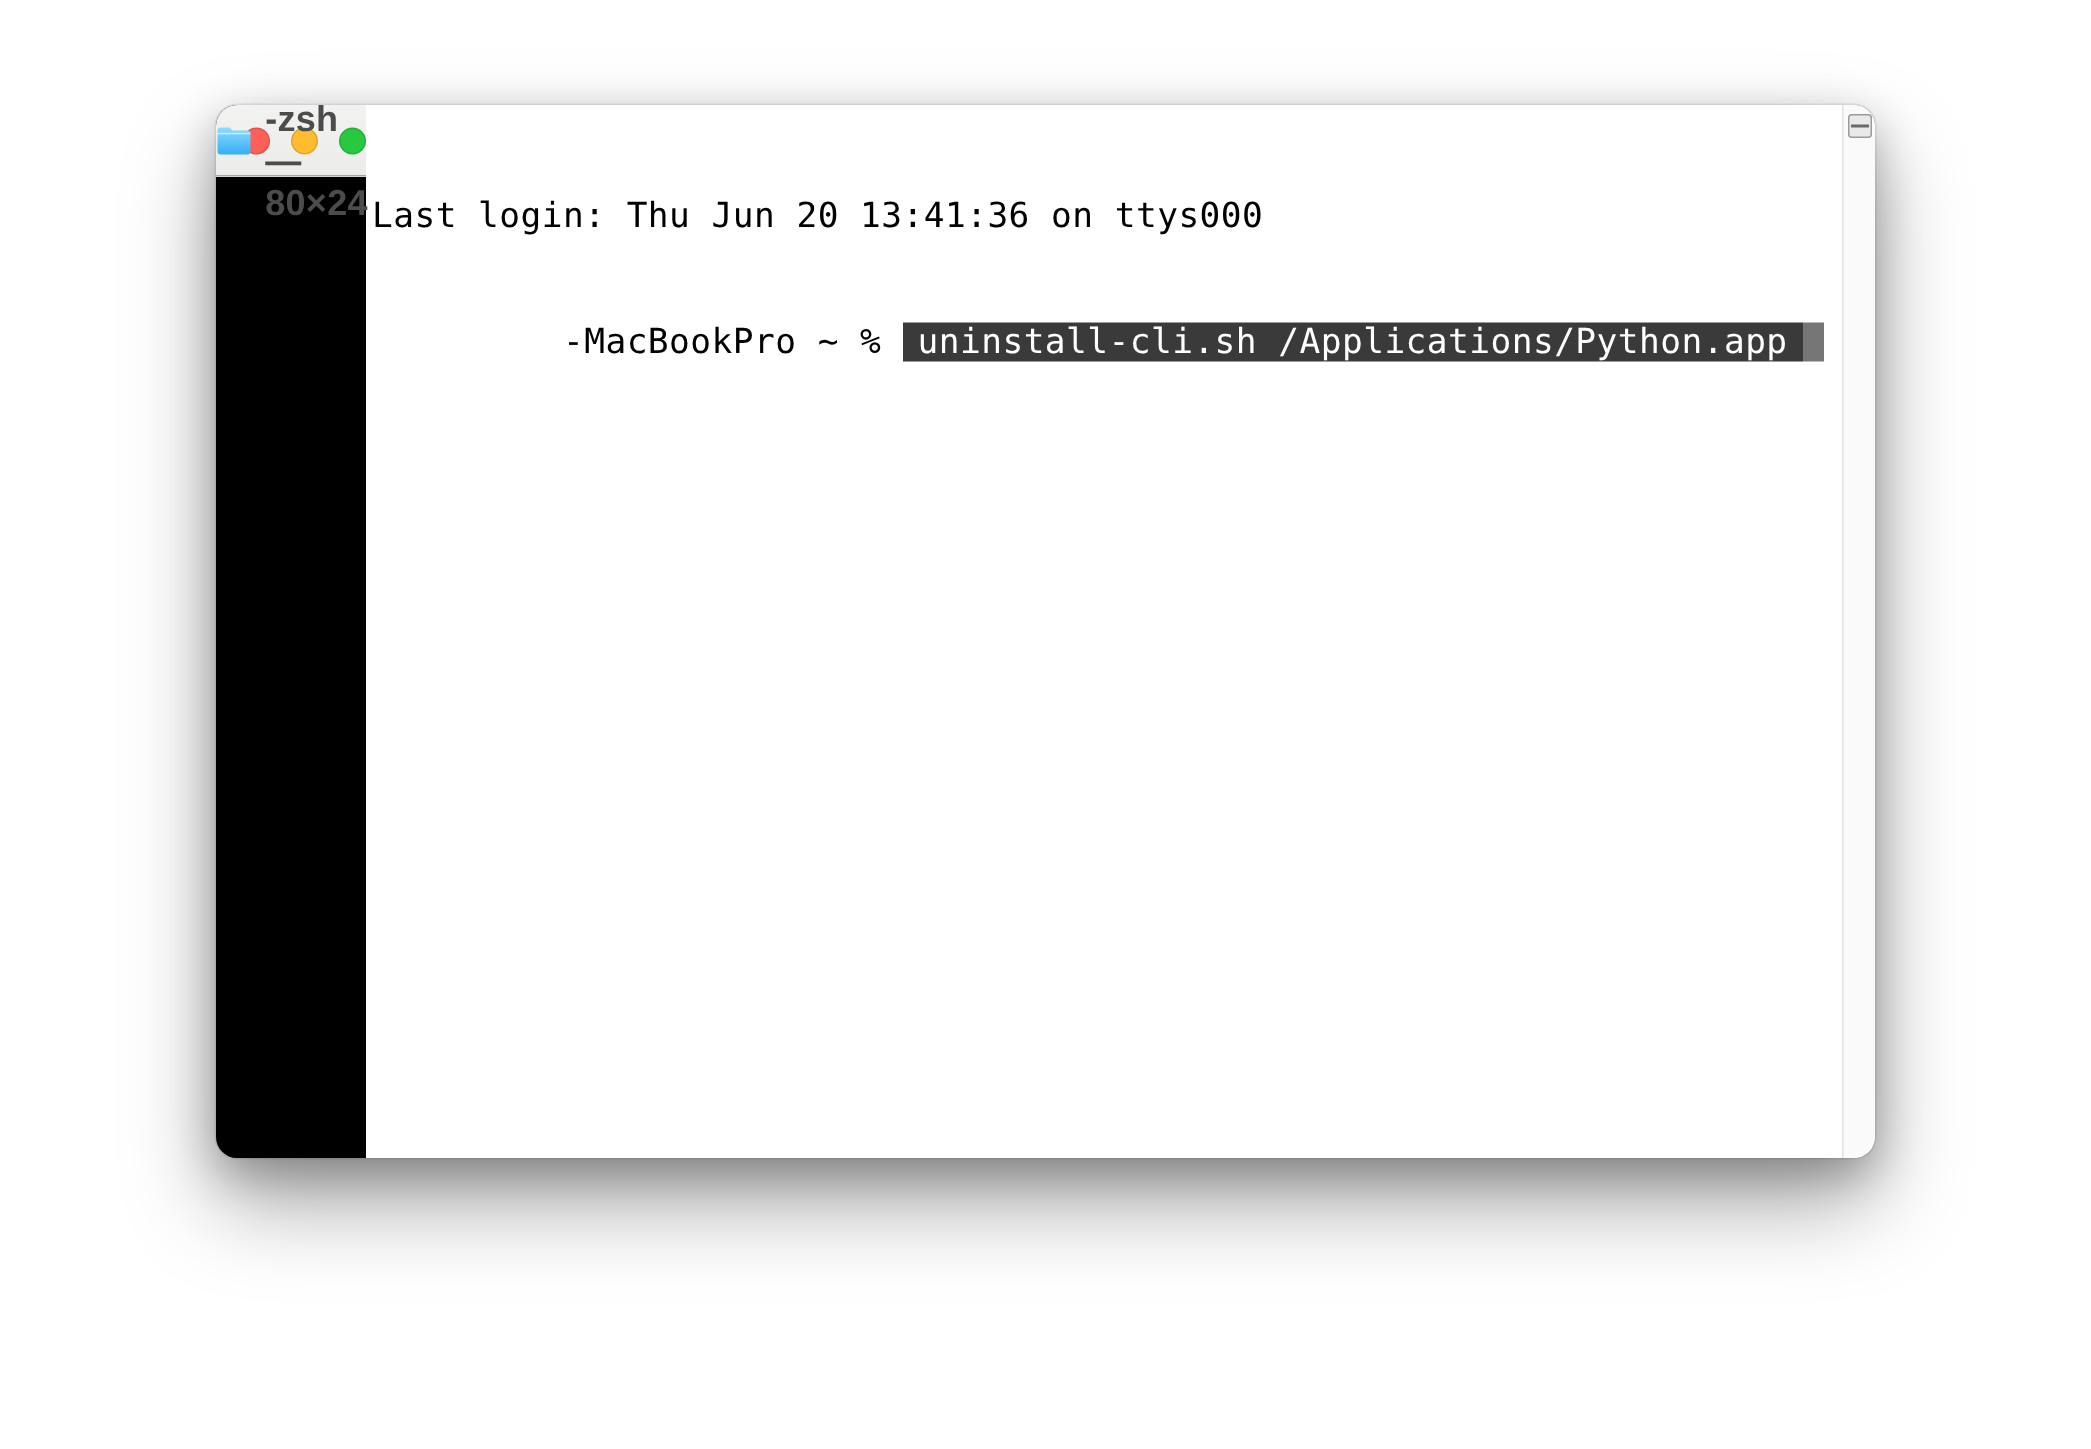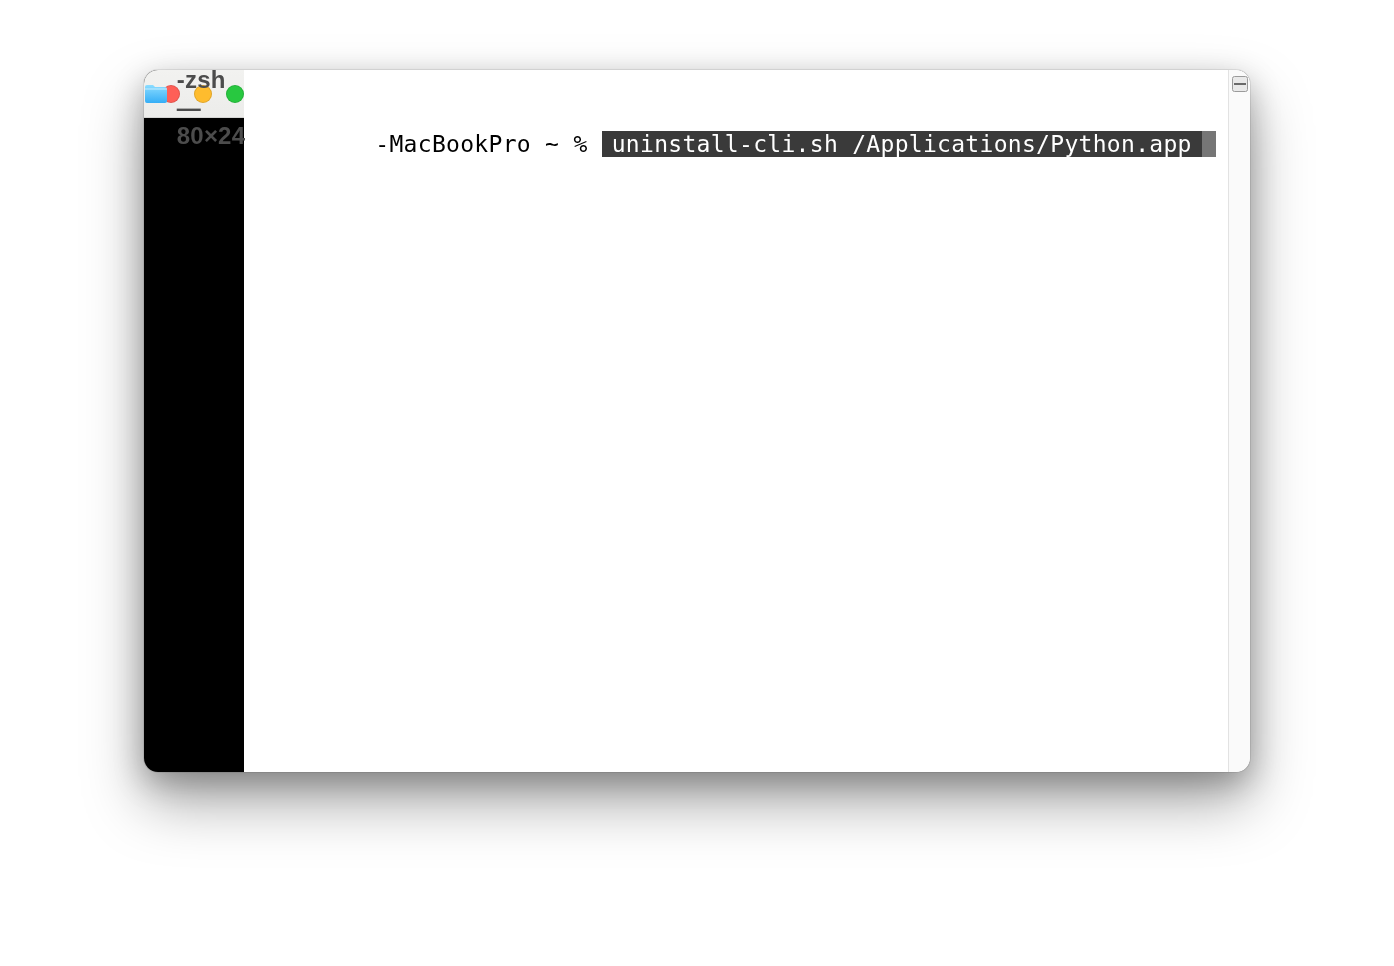--- a/index.html
+++ b/index.html
@@ -140,20 +140,21 @@
           <path d="M2 4 a2 2 0 0 1 2 -2 h6 l2 2 h10 a2 2 0 0 1 2 2 v12 a2 2 0 0 1 -2 2 H4 a2 2 0 0 1 -2 -2 Z" fill="url(#fg)"></path>
           <path d="M2 6 h22" stroke="#ffffff" stroke-opacity="0.6" stroke-width="1"></path>
         </svg>
       </span>
       <span class="title-text">ye — -zsh — 80×24</span>
     </div>
   </div>
 
   <div class="body-area">
     <div class="terminal">
+      <div class="line"><span>Last login: Thu Jun 20 13:41:36 on ttys000</span></div>
       <div class="line"><span>         -MacBookPro ~ % </span><span class="hl">uninstall-cli.sh /Applications/Python.app</span><span class="cursor-block"></span></div>
     </div>
     <div class="scrollbar">
       <span class="scroll-glyph">
         <svg width="18" height="18" viewBox="0 0 18 18">
           <rect x="1.5" y="1.5" width="15" height="15" rx="2" fill="#e9e9e9" stroke="#9a9a9a"></rect>
           <line x1="3" y1="9" x2="15" y2="9" stroke="#6a6a6a" stroke-width="2"></line>
         </svg>
       </span>
     </div>

